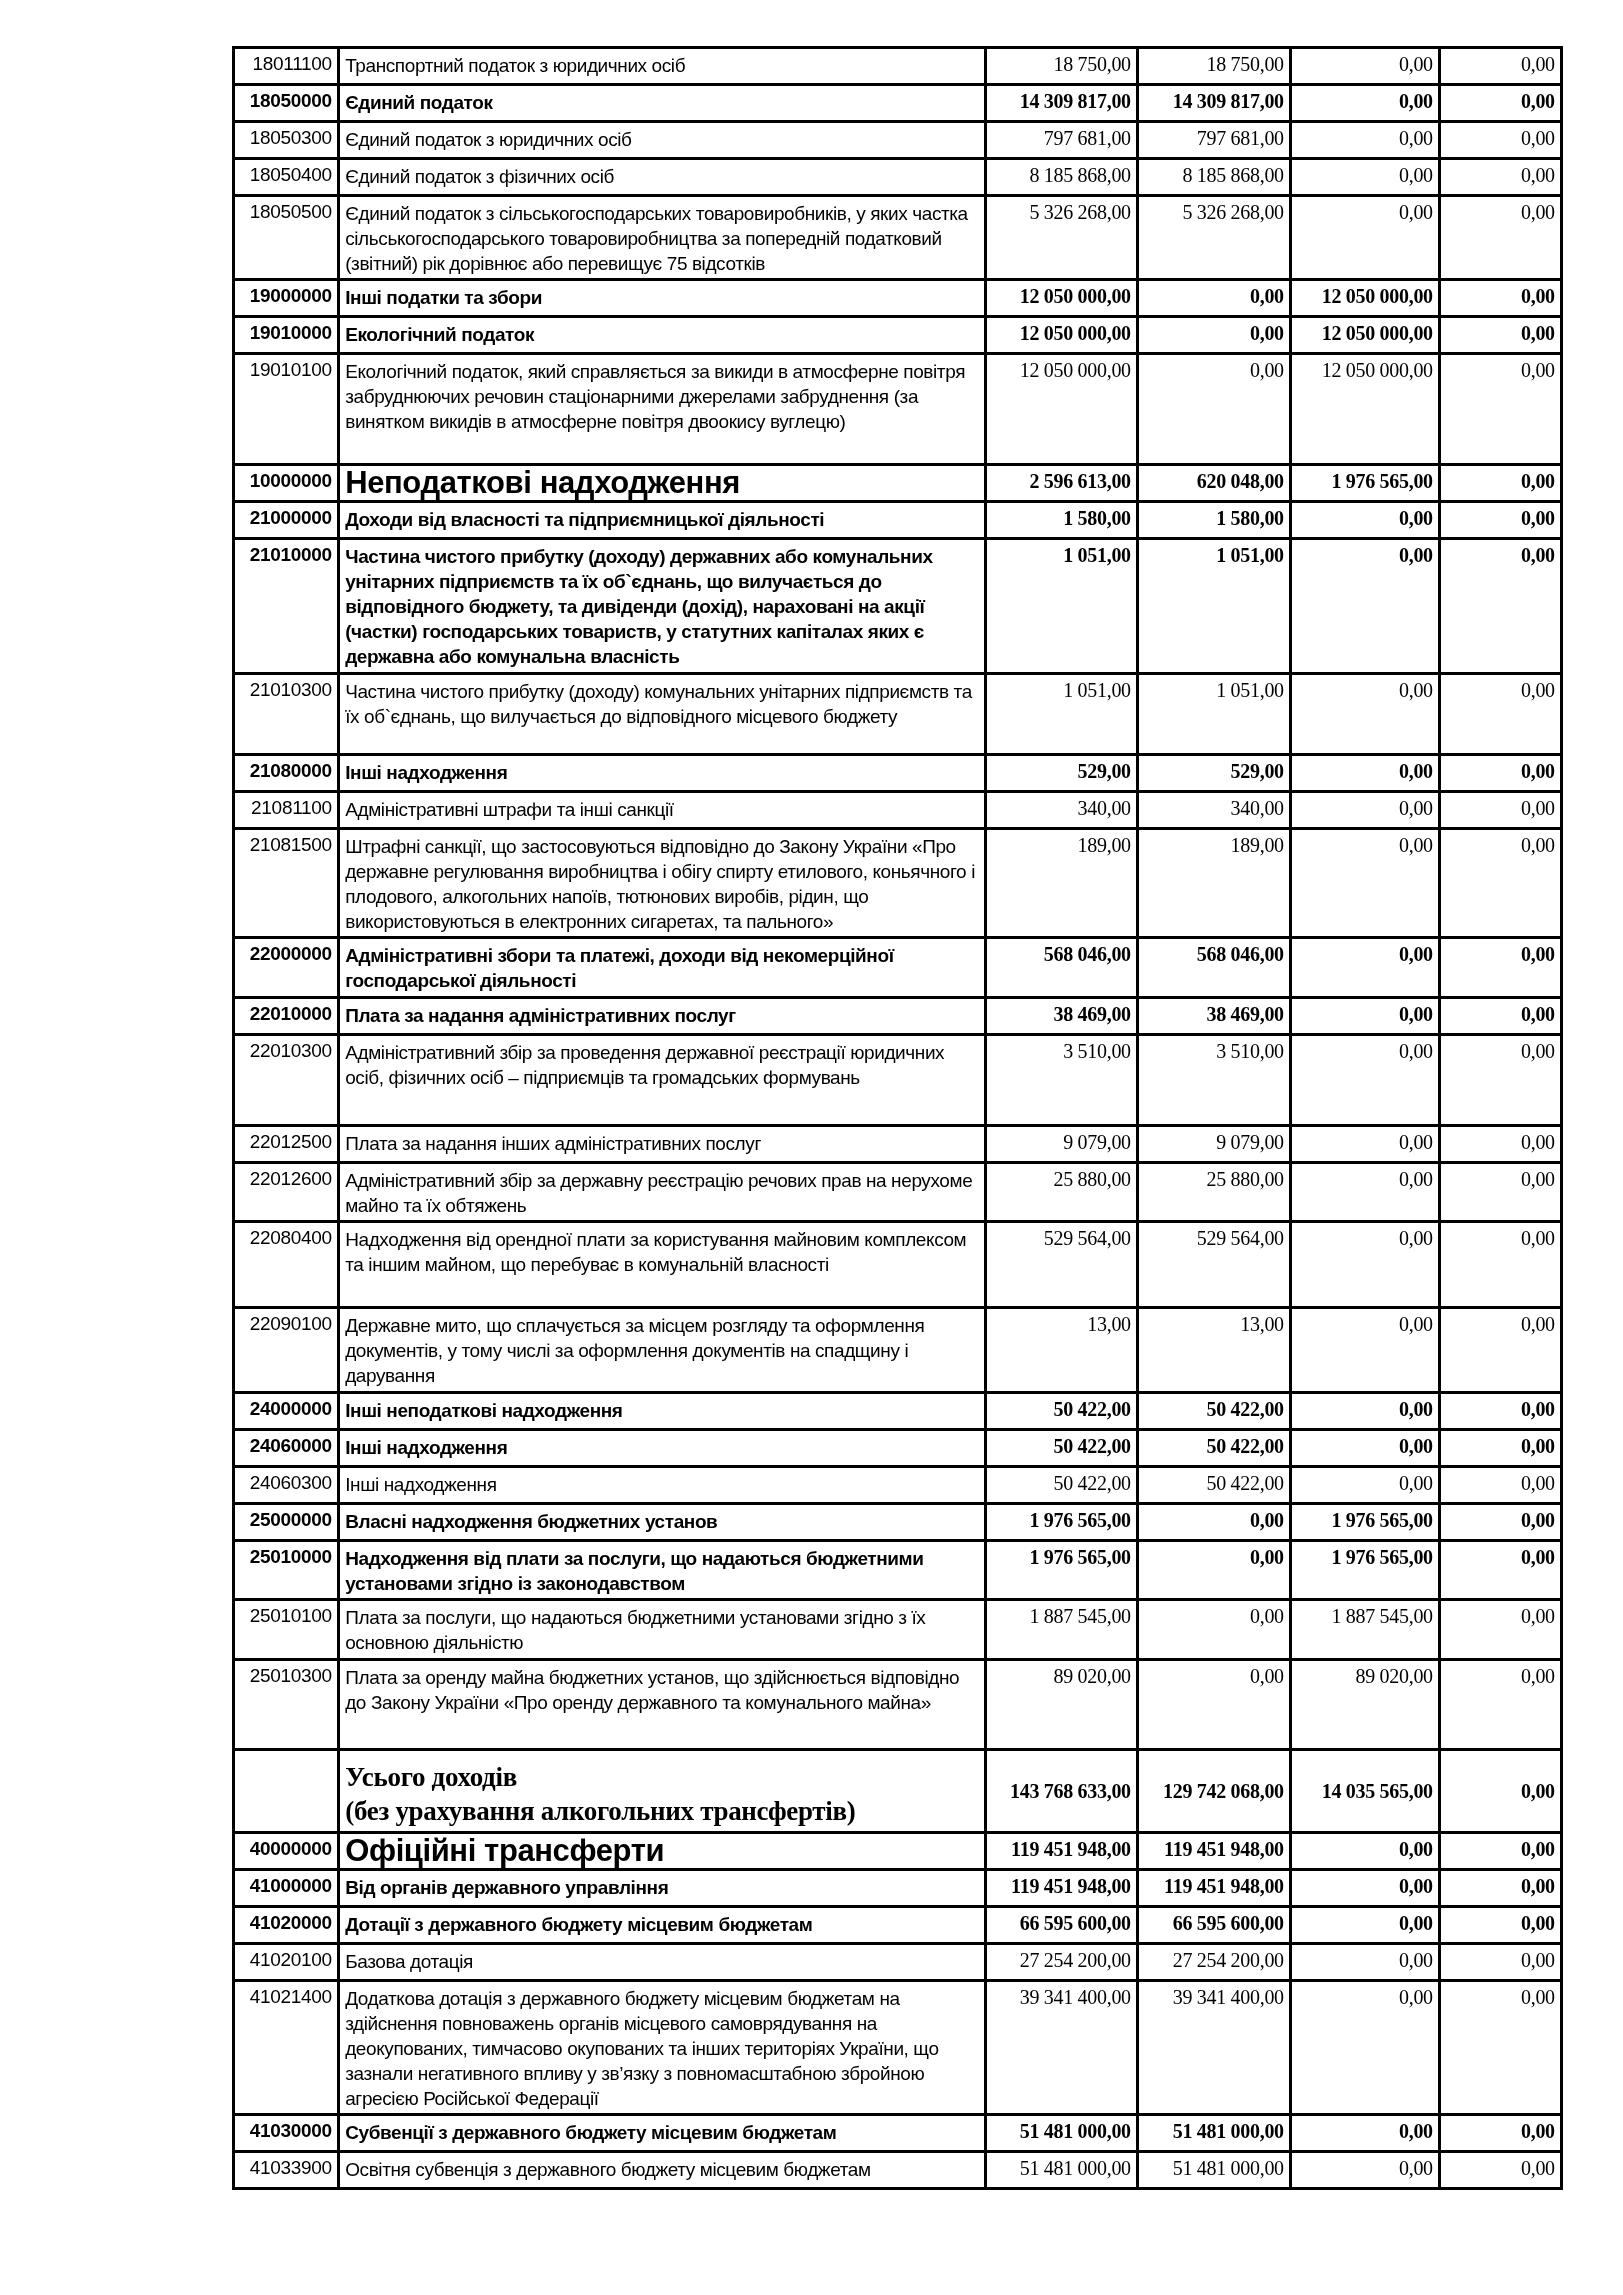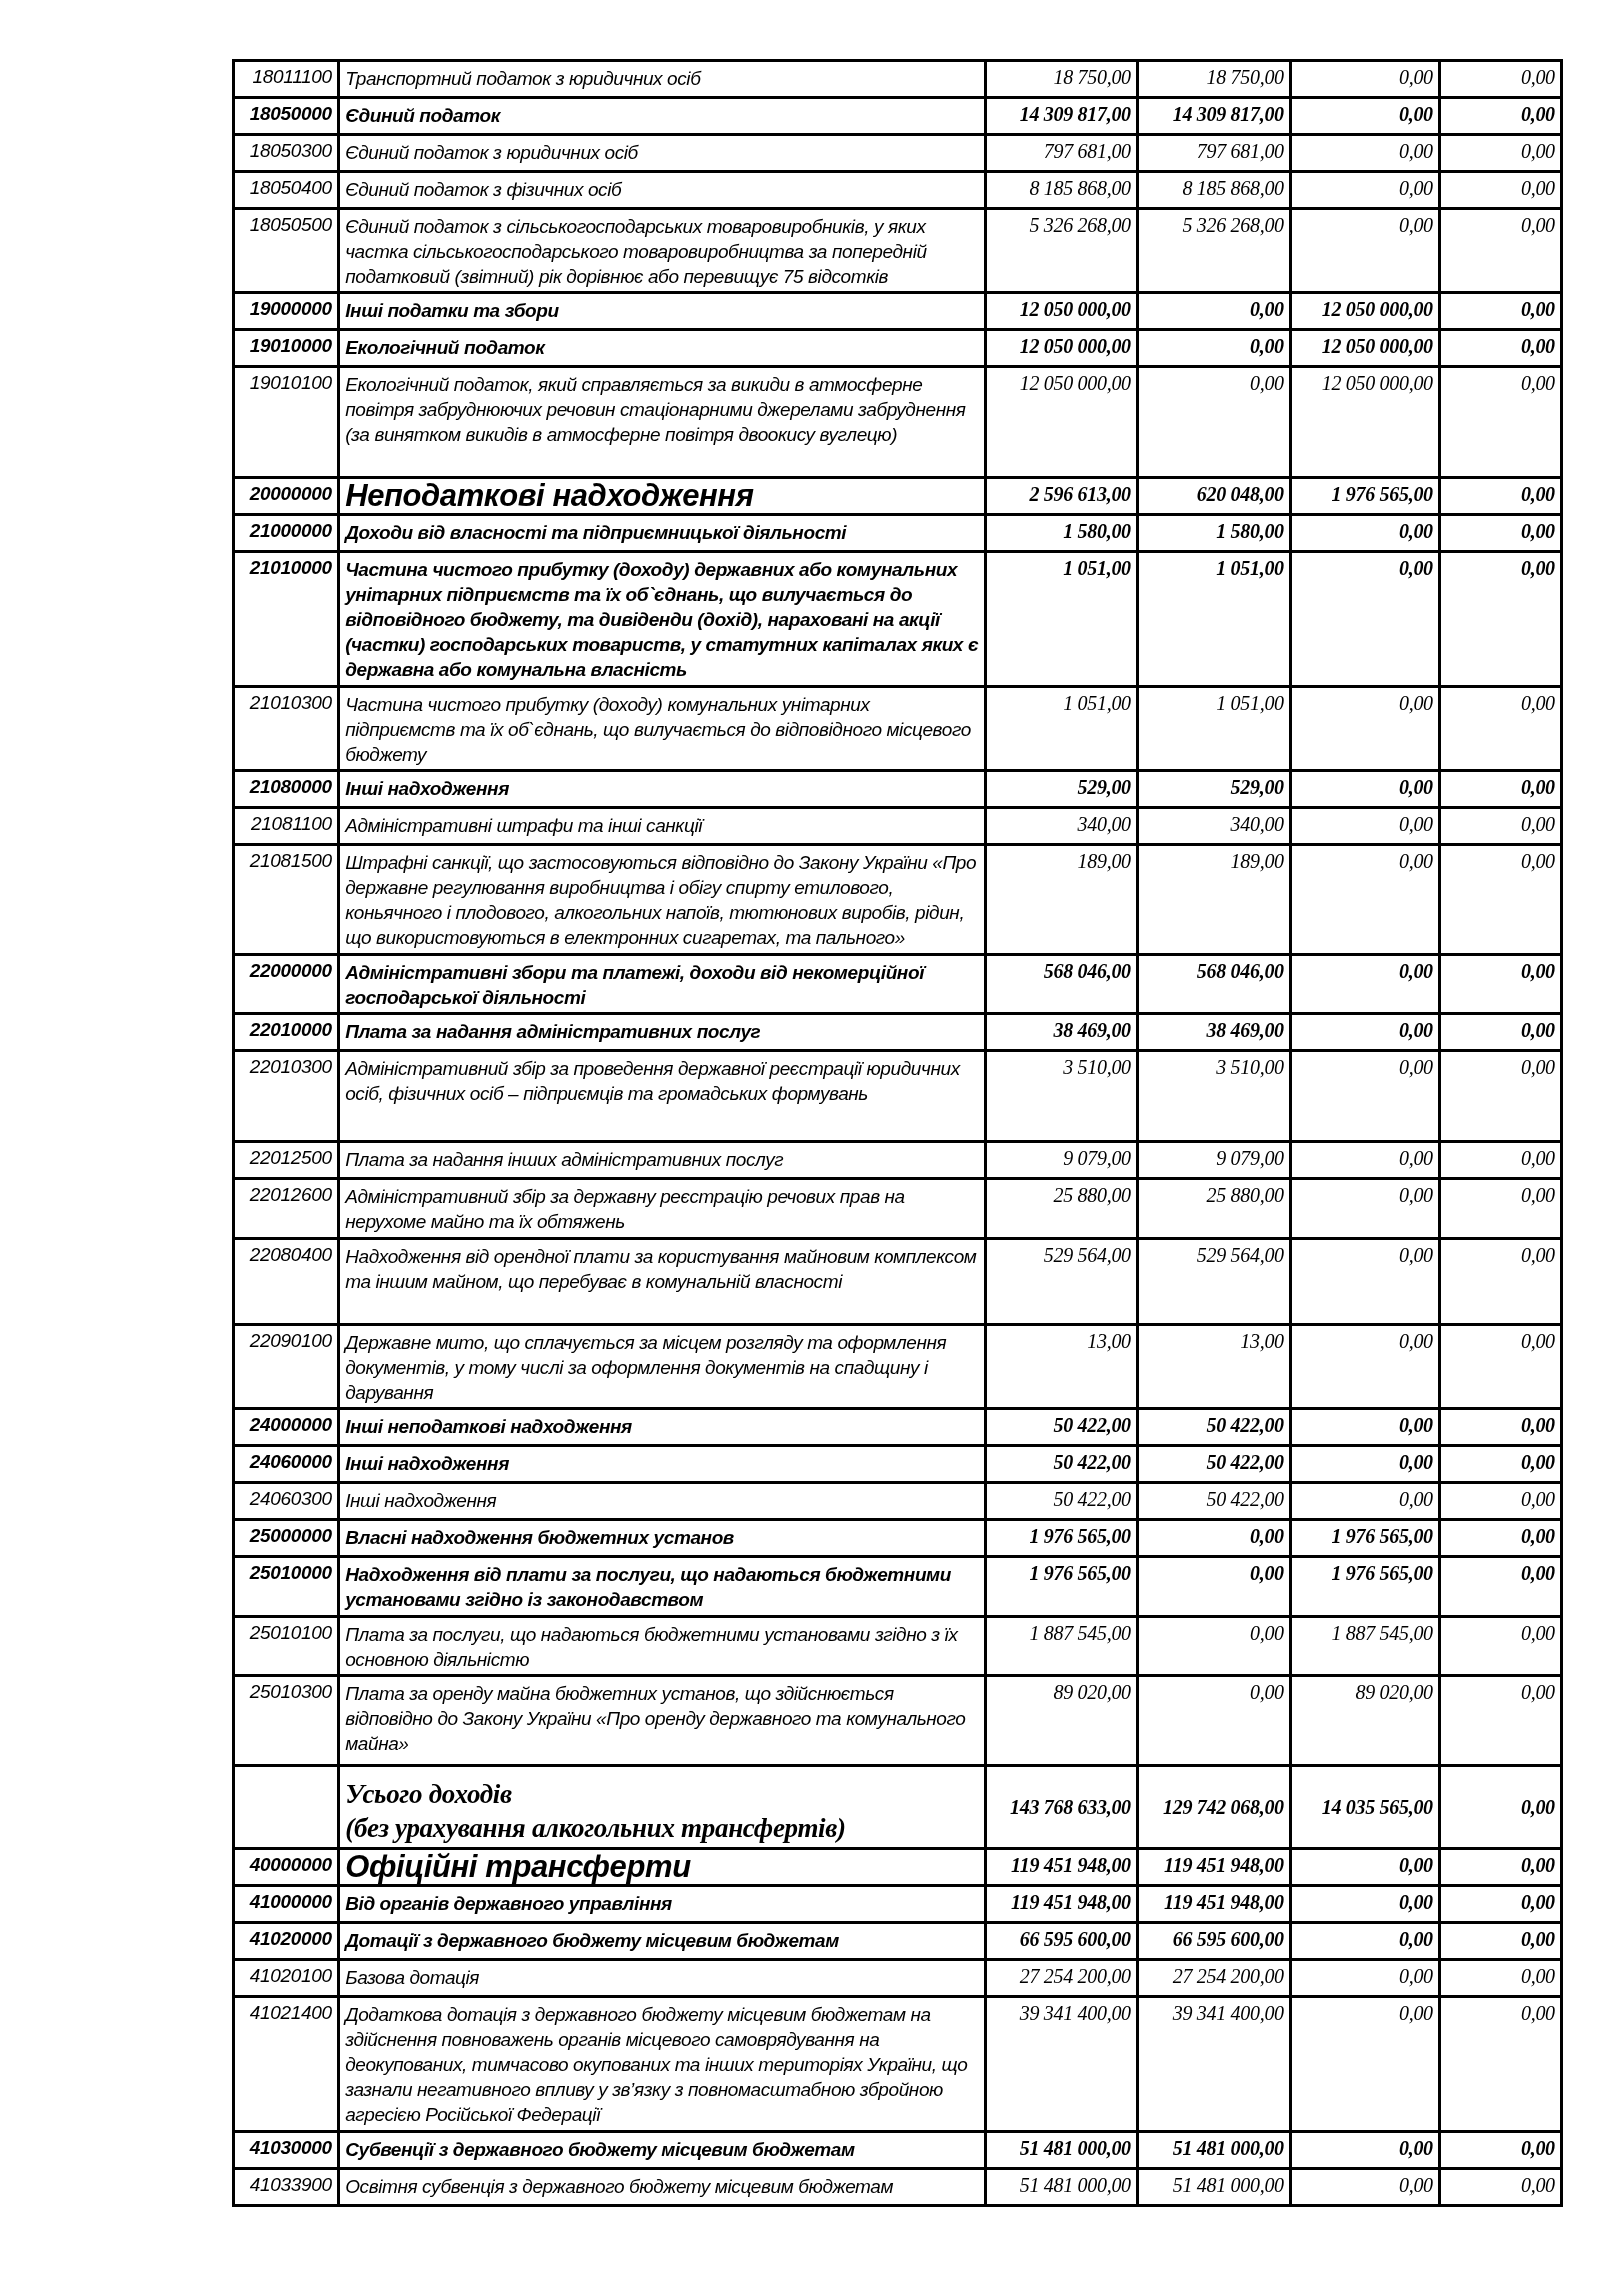--- a/index.html
+++ b/index.html
@@ -1,26 +1,25 @@
 <!DOCTYPE html>
 <html style="font-size:10.5px"><head>
 <meta charset="utf-8">
 <style>
   html, body { margin: 0; padding: 0; background: #ffffff; }
   body { width: 1623px; height: 2295px; position: relative; overflow: hidden; }
   .page { position: absolute; left: 0; top: 0; width: 1623px; height: 2295px; background: #fff; }
   table.budget {
     position: absolute;
     left: 232px;
-    top: 59px;
+    top: 46px;
     width: 1327px;
     border-collapse: collapse;
     table-layout: fixed;
     color: #000;
-    font-style: italic;
   }
   table.budget td {
     border: 3.3px solid #000;
     vertical-align: top;
     padding: 3.9px 5.2px 2.6px 5.2px;
     overflow: hidden;
   }
   td.code {
     font-family: "Liberation Sans", sans-serif;
     font-size: 19px;
@@ -130,21 +129,21 @@
   </tr>
         <tr style="height: 111px;">
     <td class="code">19010100</td>
     <td class="name">Екологічний податок, який справляється за викиди в атмосферне повітря забруднюючих речовин стаціонарними джерелами забруднення (за винятком викидів в атмосферне повітря двоокису вуглецю)</td>
     <td class="num">12 050 000,00</td>
     <td class="num">0,00</td>
     <td class="num">12 050 000,00</td>
     <td class="num">0,00</td>
   </tr>
         <tr class="bold big" style="height: 37px;">
-    <td class="code">20000000</td>
+    <td class="code">10000000</td>
     <td class="name">Неподаткові надходження</td>
     <td class="num">2 596 613,00</td>
     <td class="num">620 048,00</td>
     <td class="num">1 976 565,00</td>
     <td class="num">0,00</td>
   </tr>
         <tr class="bold" style="height: 37px;">
     <td class="code">21000000</td>
     <td class="name">Доходи від власності та підприємницької діяльності</td>
     <td class="num">1 580,00</td>

